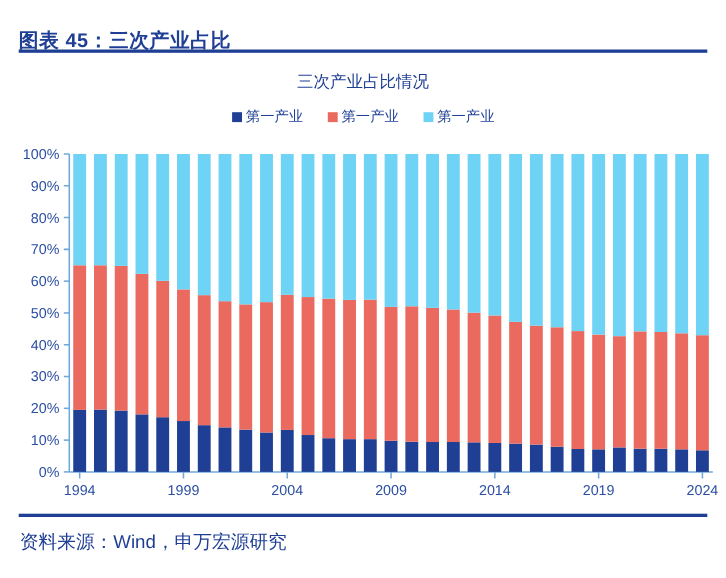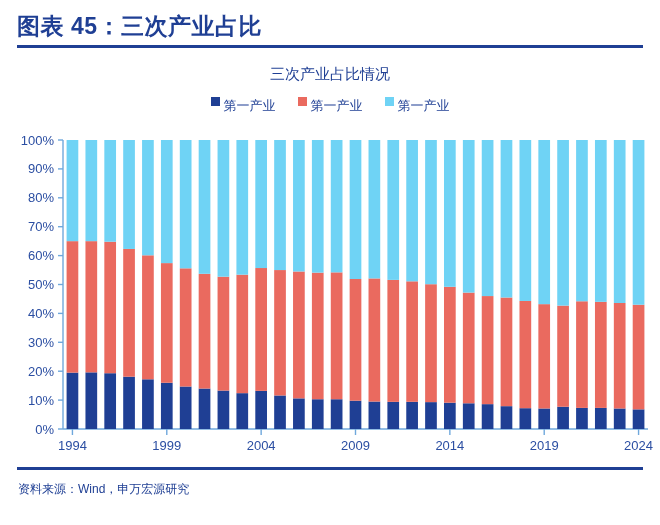--- a/index.html
+++ b/index.html
@@ -20,22 +20,22 @@
   
   #header {
     position: absolute;
     left: 0; top: 0;
     width: 660px;
     height: 52px;
   }
   #header-title {
     position: absolute;
     left: 17px;
-    top: 11px;
-    font-size: 23px;
+    top: 25px;
+    font-size: 18px;
     font-weight: bold;
     letter-spacing: 0.5px;
     color: #1f3f94;
     white-space: nowrap;
   }
   #header-rule {
     position: absolute;
     left: 17px;
     top: 45px;
     width: 626px;
@@ -68,20 +68,21 @@
     left: 0;
     top: 45px;
     width: 660px;
     display: flex;
     justify-content: center;
     align-items: center;
     gap: 22px;
   }
   .legend-item {
     display: flex;
+    align-items: center;
     gap: 4px;
     font-size: 13px;
     color: #1f3f94;
     white-space: nowrap;
   }
   .legend-swatch {
     width: 9px;
     height: 9px;
     display: inline-block;
     flex: 0 0 auto;
@@ -114,21 +115,21 @@
     left: 17px;
     top: 0px;
     width: 626px;
     height: 3px;
     background: #1f3f94;
   }
   #footer-source {
     position: absolute;
     left: 18px;
     top: 14px;
-    font-size: 12px;
+    font-size: 17px;
     color: #1f3f94;
     white-space: nowrap;
     text-align: right;
   }
 
   .ax-label {
     font-family: "Liberation Sans", "DejaVu Sans", sans-serif;
     font-size: 13px;
     fill: #2b4ea2;
   }

